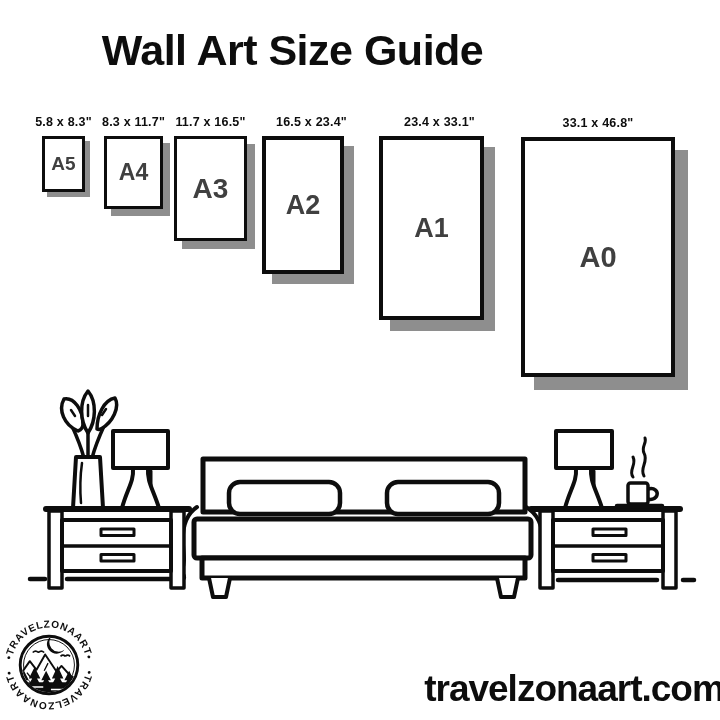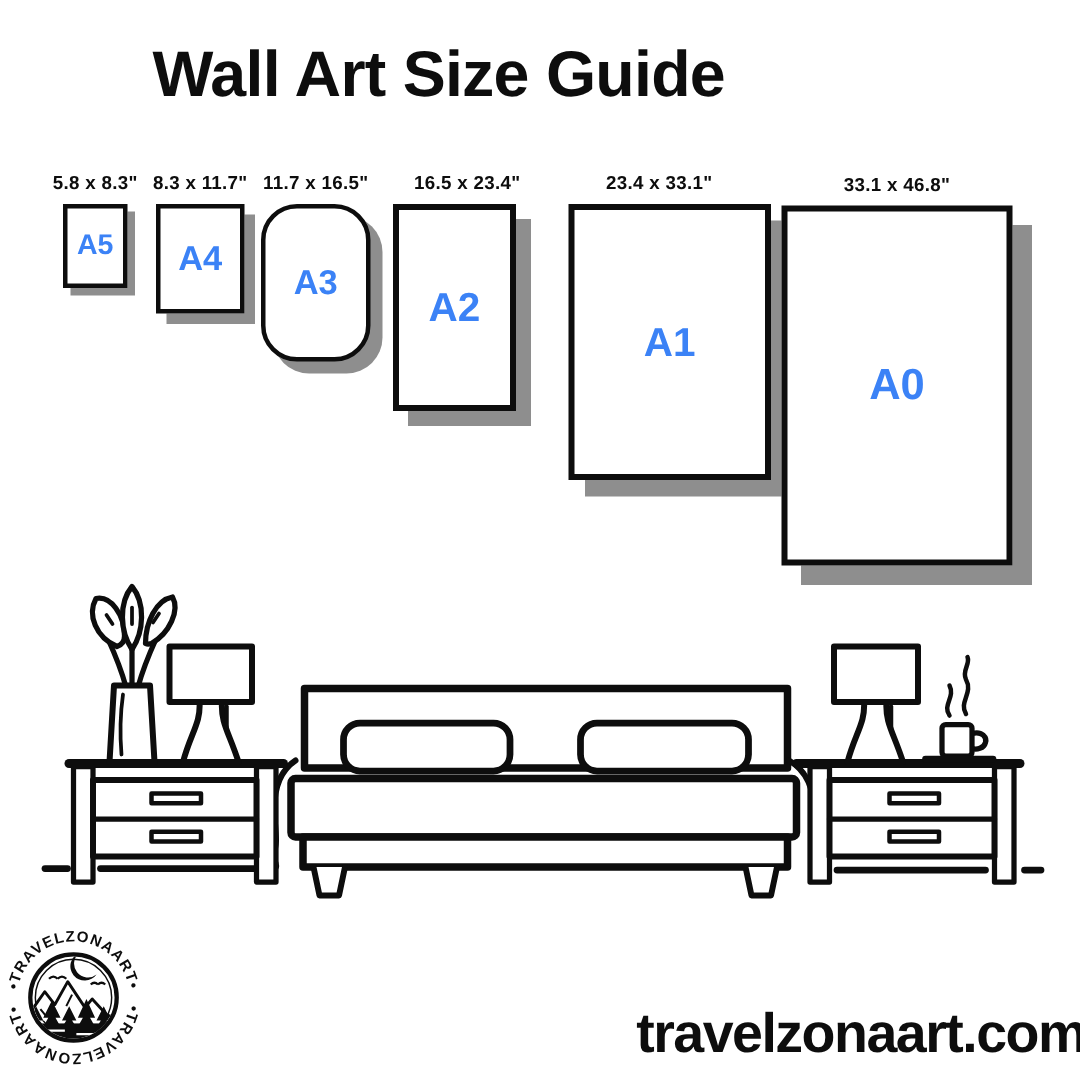--- a/index.html
+++ b/index.html
@@ -12,21 +12,21 @@
     font-size:43px;font-weight:bold;letter-spacing:-0.5px;margin:0;color:#0d0d0d;
   }
   .dim-label{
     position:absolute;transform:translateX(-50%);white-space:nowrap;
     font-size:12.5px;font-weight:bold;letter-spacing:0.2px;line-height:14px;color:#0d0d0d;
   }
   .paper{
     position:absolute;background:#fff;border-style:solid;border-color:#0d0d0d;
     box-sizing:border-box;display:flex;align-items:center;justify-content:center;
   }
-  .paper-label{font-weight:bold;color:#3b82f6;}
+  .paper-label{font-weight:bold;color:#404040;}
   .scene{position:absolute;left:0;top:385px;}
   .logo{position:absolute;left:1px;top:617px;}
   .website{
     position:absolute;top:668px;left:550px;transform:translateX(-50%);
     font-size:37px;font-weight:bold;letter-spacing:-1px;white-space:nowrap;color:#0d0d0d;margin-left:24px;
   }
 </style>
 </head>
 <body>
 
@@ -38,31 +38,31 @@
   <div class="paper" style="left: 42px; top: 136px; width: 43px; height: 56px; border-width: 3px; box-shadow: rgb(142, 142, 142) 5px 5px 0px 0px; font-size: 19px;">
       <span class="paper-label">A5</span>
     </div>
 
   <div class="dim-label" style="left: 133.5px; top: 115px;">8.3 x 11.7"</div>
   <div class="paper" style="left: 104px; top: 136px; width: 59px; height: 73px; border-width: 3px; box-shadow: rgb(142, 142, 142) 7px 7px 0px 0px; font-size: 23px;">
       <span class="paper-label">A4</span>
     </div>
 
   <div class="dim-label" style="left: 210.5px; top: 115px;">11.7 x 16.5"</div>
-  <div class="paper" style="left: 174px; top: 136px; width: 73px; height: 105px; border-width: 3px; box-shadow: rgb(142, 142, 142) 8px 8px 0px 0px; font-size: 23px; border-radius: 24px;">
+  <div class="paper" style="left: 174px; top: 136px; width: 73px; height: 105px; border-width: 3px; box-shadow: rgb(142, 142, 142) 8px 8px 0px 0px; font-size: 28px;">
       <span class="paper-label">A3</span>
     </div>
 
   <div class="dim-label" style="left: 311.5px; top: 115px;">16.5 x 23.4"</div>
   <div class="paper" style="left: 262px; top: 136px; width: 82px; height: 138px; border-width: 4px; box-shadow: rgb(142, 142, 142) 10px 10px 0px 0px; font-size: 27px;">
       <span class="paper-label">A2</span>
     </div>
 
   <div class="dim-label" style="left: 439.5px; top: 115px;">23.4 x 33.1"</div>
-  <div class="paper" style="left: 379px; top: 136px; width: 135px; height: 184px; border-width: 4px; box-shadow: rgb(142, 142, 142) 11px 11px 0px 0px; font-size: 27px;">
+  <div class="paper" style="left: 379px; top: 136px; width: 105px; height: 184px; border-width: 4px; box-shadow: rgb(142, 142, 142) 11px 11px 0px 0px; font-size: 27px;">
       <span class="paper-label">A1</span>
     </div>
 
   <div class="dim-label" style="left: 598px; top: 116px;">33.1 x 46.8"</div>
   <div class="paper" style="left: 521px; top: 137px; width: 154px; height: 240px; border-width: 4px; box-shadow: rgb(142, 142, 142) 13px 13px 0px 0px; font-size: 29px;">
       <span class="paper-label">A0</span>
     </div>
 
   <svg class="scene" width="720" height="230" viewBox="0 0 720 230" fill="none" stroke="#0d0d0d" stroke-linecap="round" stroke-linejoin="round">
 

